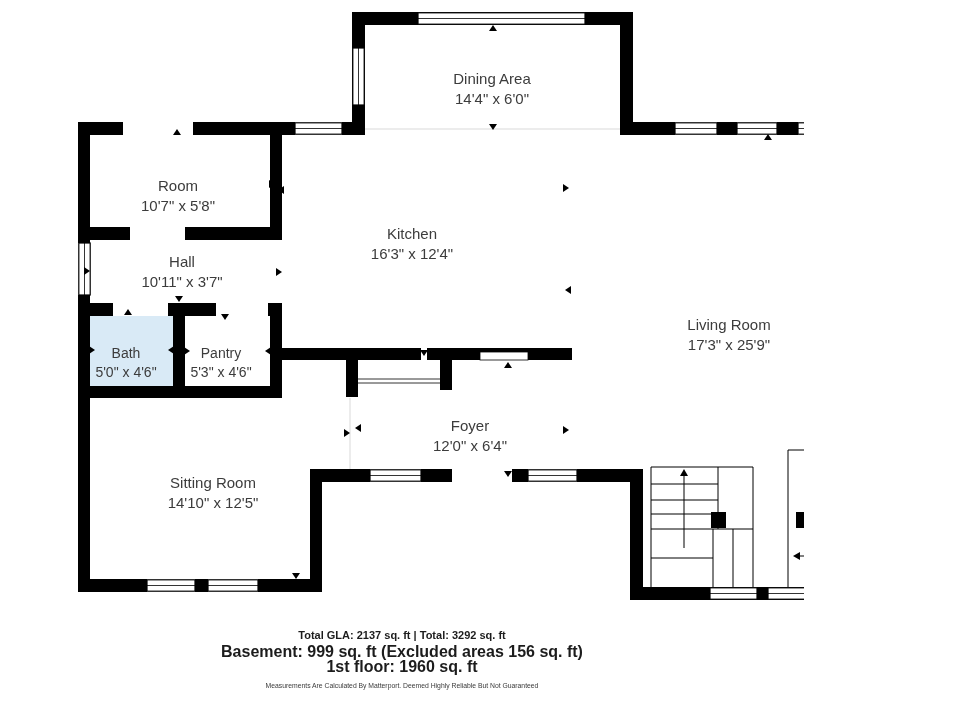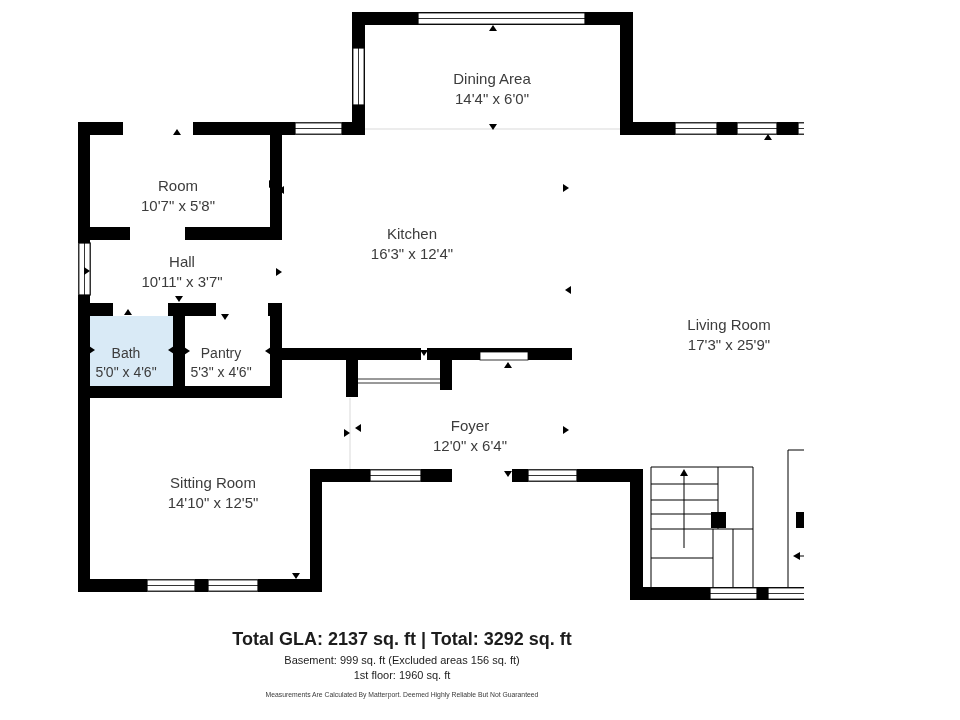--- a/index.html
+++ b/index.html
@@ -13,22 +13,22 @@
   .win-line{stroke:#000;stroke-width:0.8;}
   .stair{stroke:#000;stroke-width:1;fill:none;}
   .stair-solid{fill:#000;}
   .arrow{fill:#000;}
   .faint{stroke:#d9d9d9;stroke-width:1;}
   .closet{stroke:#000;stroke-width:0.8;}
   .pocket{fill:#fff;stroke:#000;stroke-width:0.8;}
   .fp-outer{stroke:#000;stroke-width:1;}
   .fp-inner{fill:#fff;stroke:#000;stroke-width:1;}
   .footer{position:absolute;left:0;right:0;top:629px;text-align:center;color:#1c1c1c;}
-  .footer .f1{font-size:18px;font-weight:bold;margin-bottom:3px;}
-  .footer .f2{font-size:11px;line-height:15.2px;}
+  .footer .f1{font-size:11px;font-weight:bold;margin-bottom:3px;}
+  .footer .f2{font-size:16px;line-height:15.2px;font-weight:bold;}
   .footer .f3{font-size:6.8px;color:#3a3a3a;margin-top:8px;}
   .pin{position:absolute;left:903px;top:701px;width:14px;height:18px;}
 </style>
 </head>
 <body>
 
 <div class="page">
 
 <svg viewBox="0 0 960 720" width="960" height="720" xmlns="http://www.w3.org/2000/svg">
   <defs>

